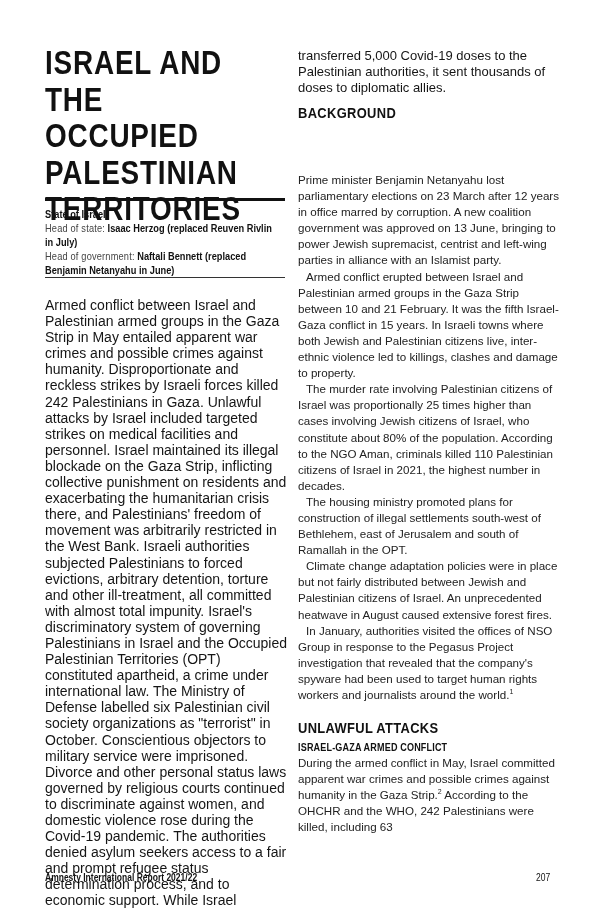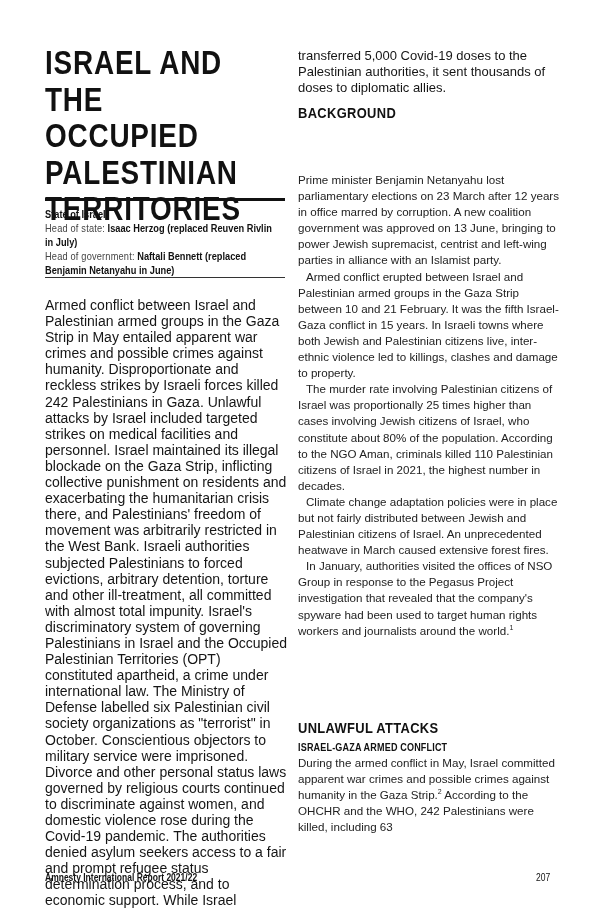--- a/index.html
+++ b/index.html
@@ -89,21 +89,22 @@
 <p class="summary">Armed conflict between Israel and Palestinian armed groups in the Gaza Strip in May entailed apparent war crimes and possible crimes against humanity. Disproportionate and reckless strikes by Israeli forces killed 242 Palestinians in Gaza. Unlawful attacks by Israel included targeted strikes on medical facilities and personnel. Israel maintained its illegal blockade on the Gaza Strip, inflicting collective punishment on residents and exacerbating the humanitarian crisis there, and Palestinians' freedom of movement was arbitrarily restricted in the West Bank. Israeli authorities subjected Palestinians to forced evictions, arbitrary detention, torture and other ill-treatment, all committed with almost total impunity. Israel's discriminatory system of governing Palestinians in Israel and the Occupied Palestinian Territories (OPT) constituted apartheid, a crime under international law. The Ministry of Defense labelled six Palestinian civil society organizations as "terrorist" in October. Conscientious objectors to military service were imprisoned. Divorce and other personal status laws governed by religious courts continued to discriminate against women, and domestic violence rose during the Covid-19 pandemic. The authorities denied asylum seekers access to a fair and prompt refugee status determination process, and to economic support. While Israel</p>
 
 <p class="right-top">transferred 5,000 Covid-19 doses to the Palestinian authorities, it sent thousands of doses to diplomatic allies.</p>
 
 <h2 class="h2" style="left:298px; top:104px;">BACKGROUND</h2>
 
 <div class="body-text" style="top:124px;margin-top:48px;">
   <p class="first">Prime minister Benjamin Netanyahu lost parliamentary elections on 23 March after 12 years in office marred by corruption. A new coalition government was approved on 13 June, bringing to power Jewish supremacist, centrist and left-wing parties in alliance with an Islamist party.</p>
   <p>Armed conflict erupted between Israel and Palestinian armed groups in the Gaza Strip between 10 and 21 February. It was the fifth Israel-Gaza conflict in 15 years. In Israeli towns where both Jewish and Palestinian citizens live, inter-ethnic violence led to killings, clashes and damage to property.</p>
   <p>The murder rate involving Palestinian citizens of Israel was proportionally 25 times higher than cases involving Jewish citizens of Israel, who constitute about 80% of the population. According to the NGO Aman, criminals killed 110 Palestinian citizens of Israel in 2021, the highest number in decades.</p>
-  <p>Climate change adaptation policies were in place but not fairly distributed between Jewish and Palestinian citizens of Israel. An unprecedented heatwave in March caused extensive forest fires.</p>
+  <p>The housing ministry promoted plans for construction of illegal settlements south-west of Bethlehem, east of Jerusalem and south of Ramallah in the OPT.</p>
+  <p>Climate change adaptation policies were in place but not fairly distributed between Jewish and Palestinian citizens of Israel. An unprecedented heatwave in August caused extensive forest fires.</p>
   <p>
     <span>In January, authorities visited the offices of NSO Group in response to the Pegasus Project investigation that revealed that the company's spyware had been used to target human rights workers and journalists around the world.</span><sup>1</sup>
   </p>
 </div>
 
 <h2 class="h2" style="left:298px; top:719px;">UNLAWFUL ATTACKS</h2>
 <h3 class="h3" style="left:298px; top:741px;">ISRAEL-GAZA ARMED CONFLICT</h3>
 
 <div class="body-text" style="top:755px;">
   <p class="first">

